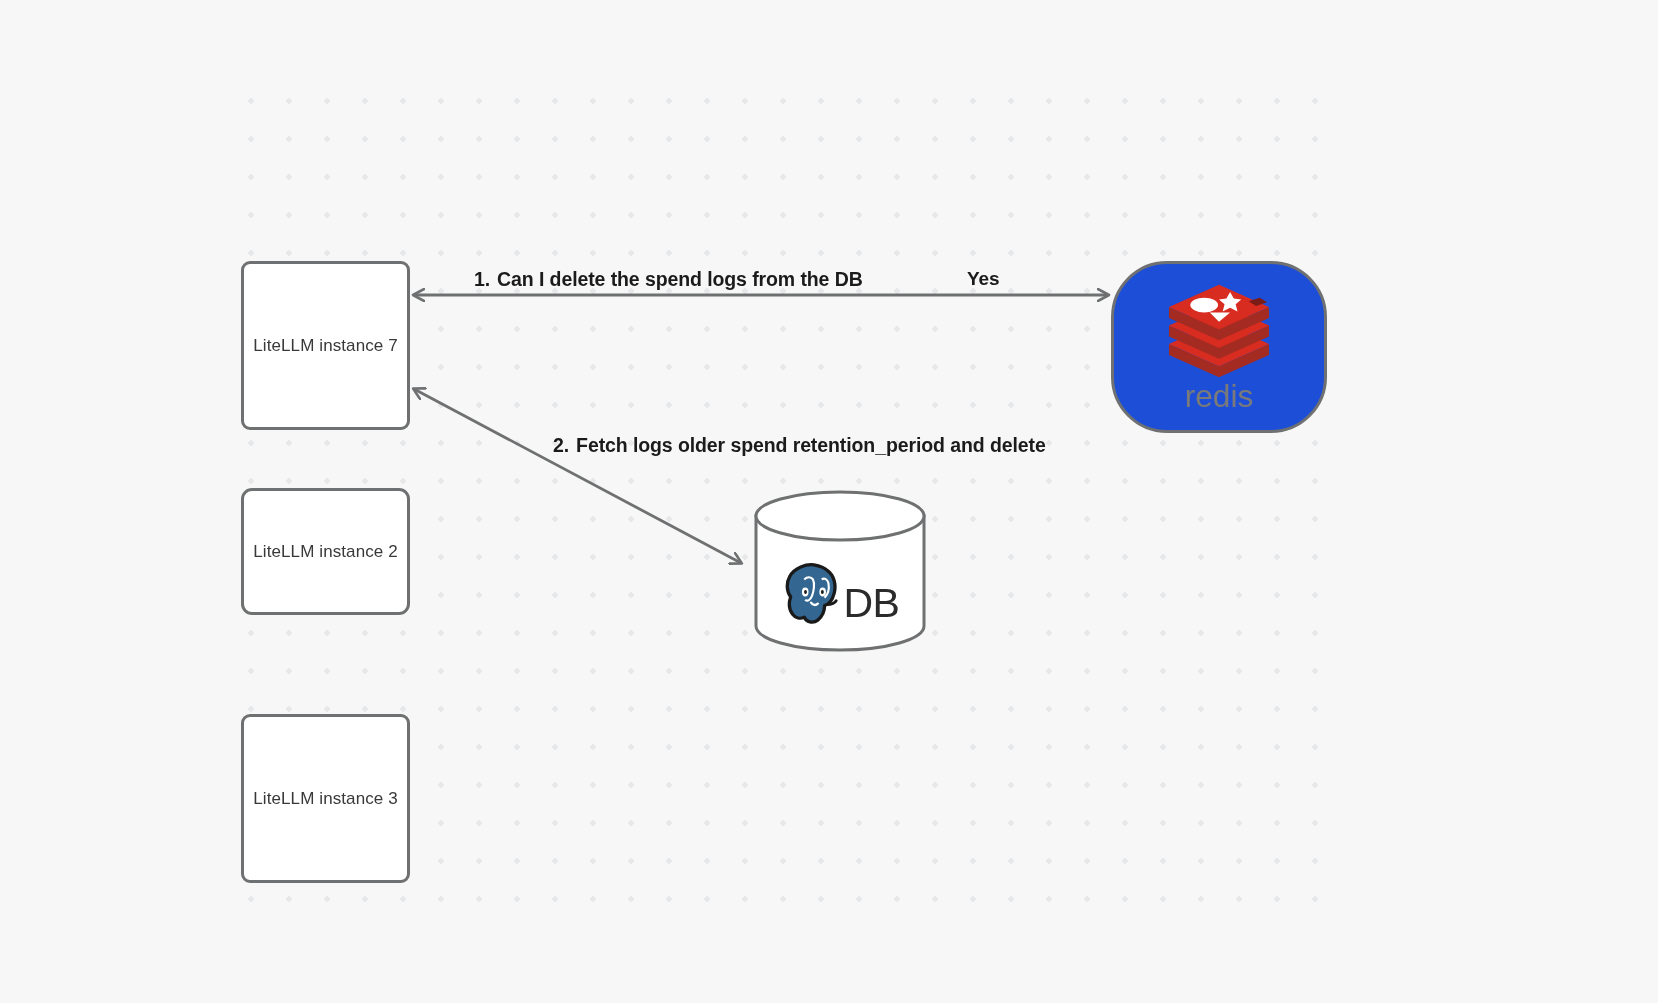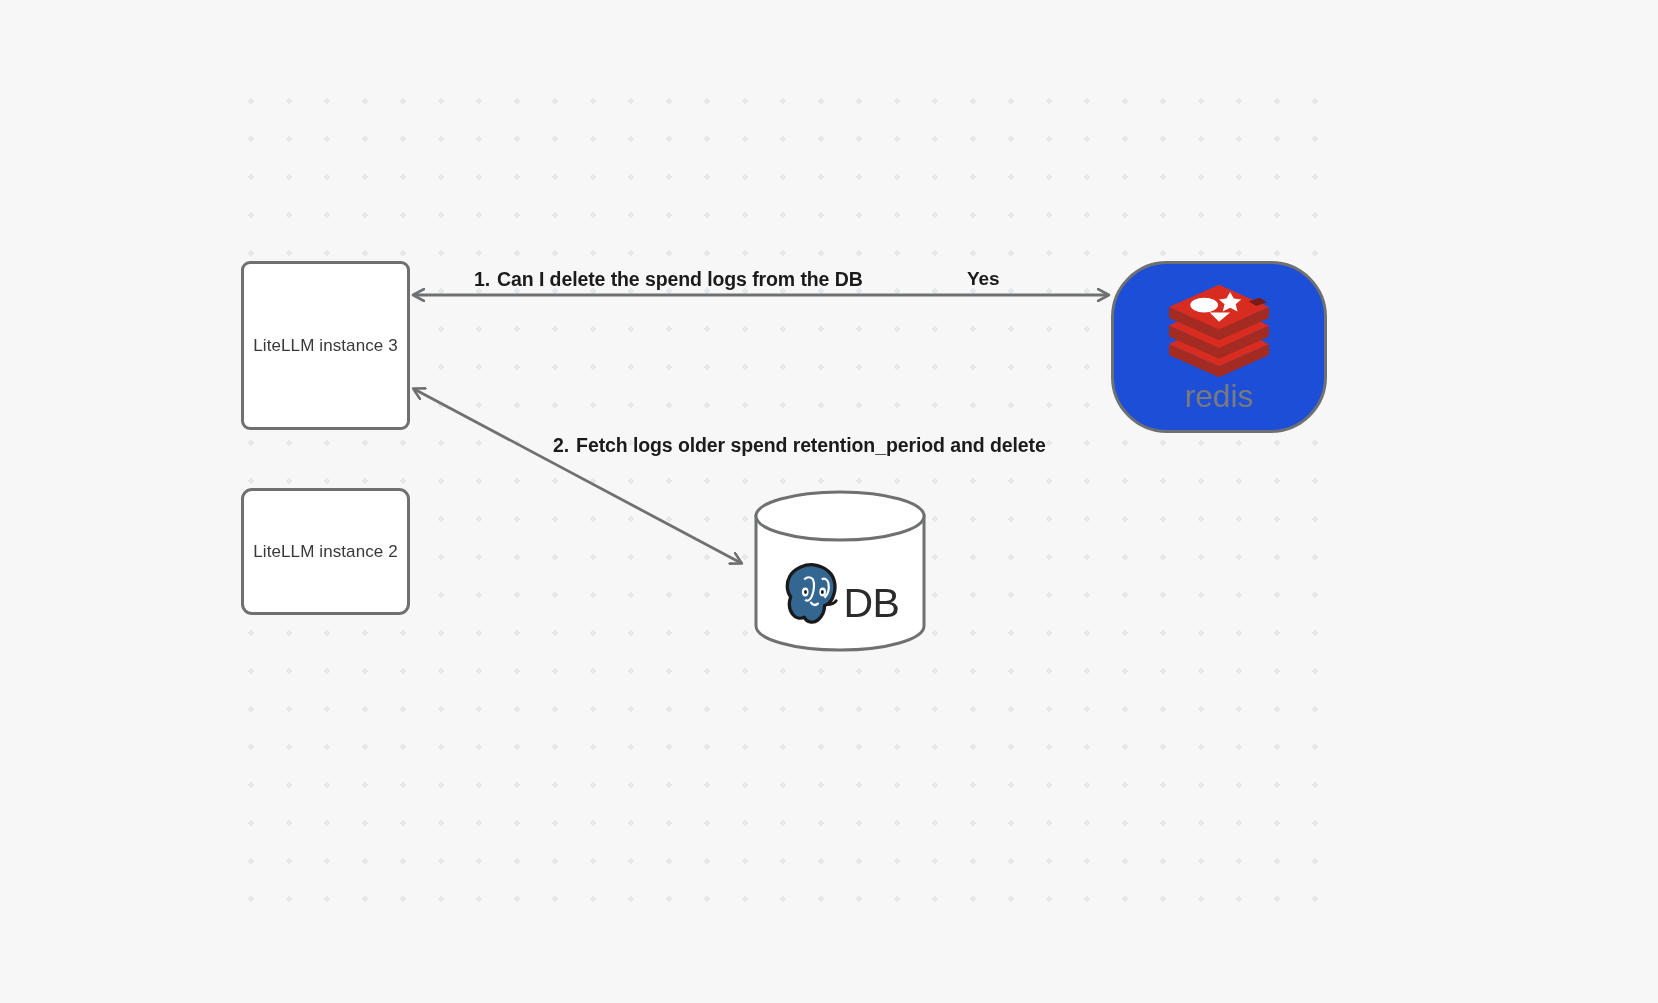--- a/index.html
+++ b/index.html
@@ -150,27 +150,30 @@
         <path d="M13,1 L2,7 L13,13" fill="none" stroke="#6f7071" stroke-width="2.6" stroke-linecap="round" stroke-linejoin="round"></path>
       </marker>
     </defs>
 
     <line x1="414" y1="295" x2="1108" y2="295" stroke="#6f7071" stroke-width="2.8" marker-start="url(#arrow-start)" marker-end="url(#arrow-end)"></line>
 
     <line x1="414" y1="389" x2="741" y2="563" stroke="#6f7071" stroke-width="2.8" marker-start="url(#arrow-start)" marker-end="url(#arrow-end)"></line>
   </svg>
 
   <div class="node-box" id="node-litellm-1">
-    <span class="node-label">LiteLLM instance 3</span>
+    <span class="node-label">LiteLLM instance 7</span>
   </div>
 
   <div class="node-box" id="node-litellm-2">
     <span class="node-label">LiteLLM instance 2</span>
   </div>
 
+  <div class="node-box" id="node-litellm-3">
+    <span class="node-label">LiteLLM instance 3</span>
+  </div>
 
   <div id="node-redis">
     <svg id="redis-logo" viewBox="0 0 120 108" xmlns="http://www.w3.org/2000/svg">
 
       <path d="M60 104 L6 80 L6 68 L60 92 L114 68 L114 80 Z" fill="#a32b21"></path>
       <path d="M6 68 L60 44 L114 68 L60 92 Z" fill="#d82c20"></path>
 
       <path d="M60 84 L6 60 L6 48 L60 72 L114 48 L114 60 Z" fill="#a32b21"></path>
       <path d="M6 48 L60 24 L114 48 L60 72 Z" fill="#d82c20"></path>
 

